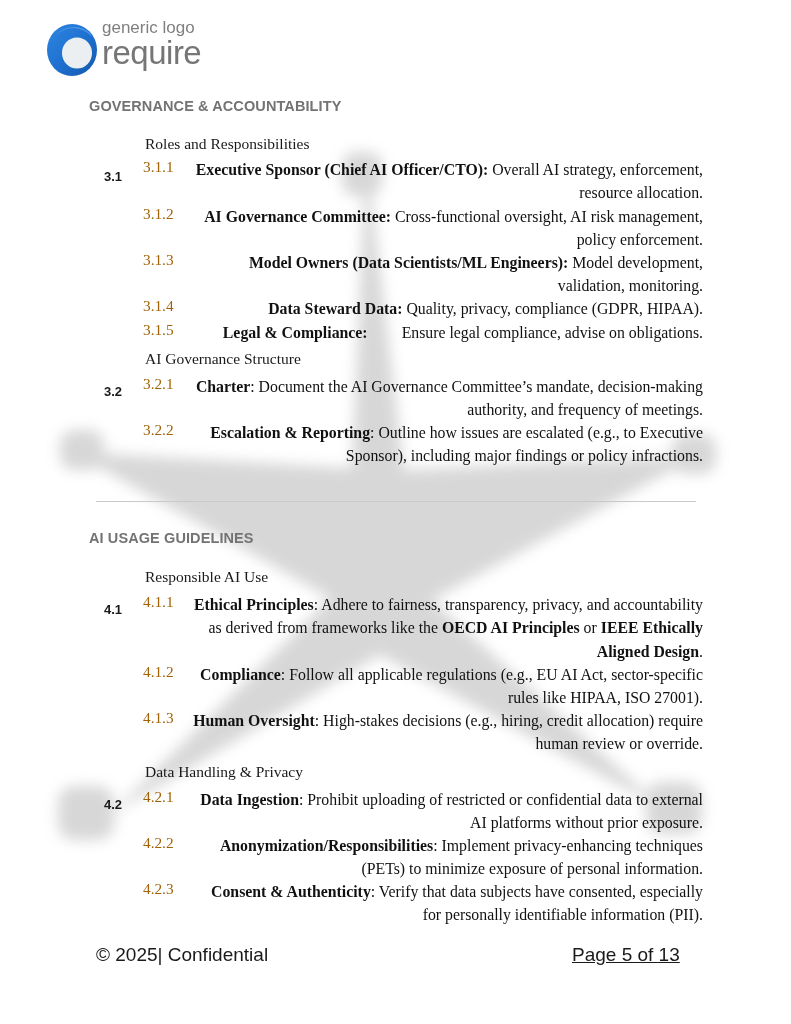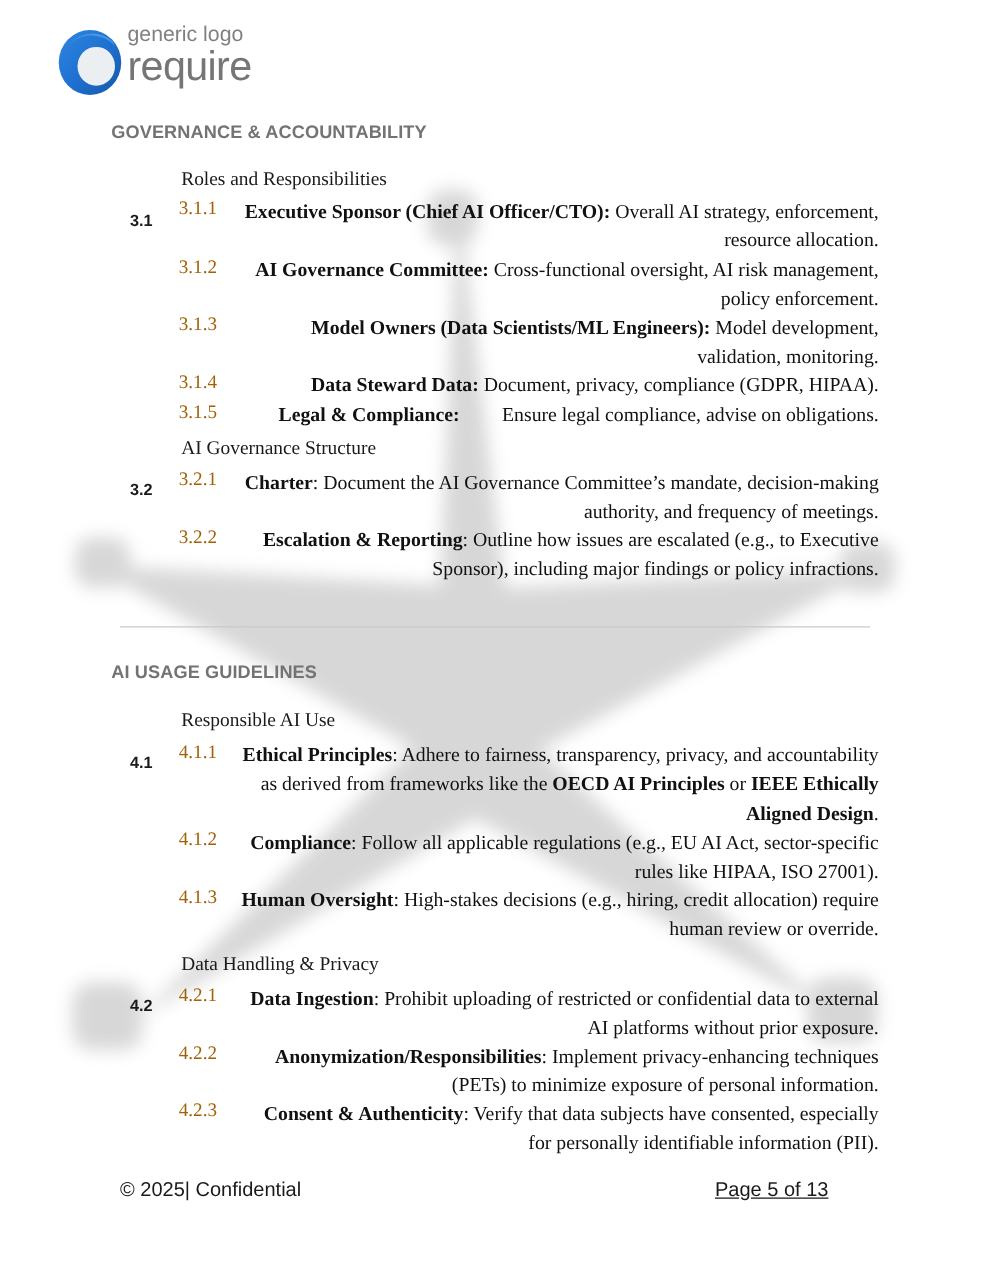--- a/index.html
+++ b/index.html
@@ -185,21 +185,21 @@
 
   
   .doc-footer {
     position: absolute;
     left: 0;
     bottom: 58px;
     width: 791px;
     height: 22px;
     z-index: 3;
     font-family: "Liberation Sans", sans-serif;
-    font-size: 16px;
+    font-size: 19px;
     color: #1a1a1a;
     text-align: right;
   }
   .footer-left {
     position: absolute;
     left: 96px;
     top: 0;
     white-space: nowrap;
   }
   .footer-right {
@@ -281,21 +281,21 @@
       <span class="txt"><b>AI Governance Committee:</b><span> Cross-functional oversight, AI risk management, policy enforcement.</span></span>
     </div>
 
     <div class="lvl3" style="top:251px;">
       <span class="num">3.1.3</span>
       <span class="txt"><b>Model Owners (Data Scientists/ML Engineers):</b><span> Model development, validation, monitoring.</span></span>
     </div>
 
     <div class="lvl3" style="top:297px;">
       <span class="num">3.1.4</span>
-      <span class="txt"><b>Data Steward Data:</b><span> Document, privacy, compliance (GDPR, HIPAA).</span></span>
+      <span class="txt"><b>Data Steward Data:</b><span> Quality, privacy, compliance (GDPR, HIPAA).</span></span>
     </div>
 
     <div class="lvl3" style="top:321px;">
       <span class="num">3.1.5</span>
       <span class="txt"><b>Legal &amp; Compliance:</b><span class="wide-gap"></span><span>Ensure legal compliance, advise on obligations.</span></span>
     </div>
 
     <div class="lvl2" style="top:348px;">
       <span class="num">3.2</span>
       <span class="txt">AI Governance Structure</span>

